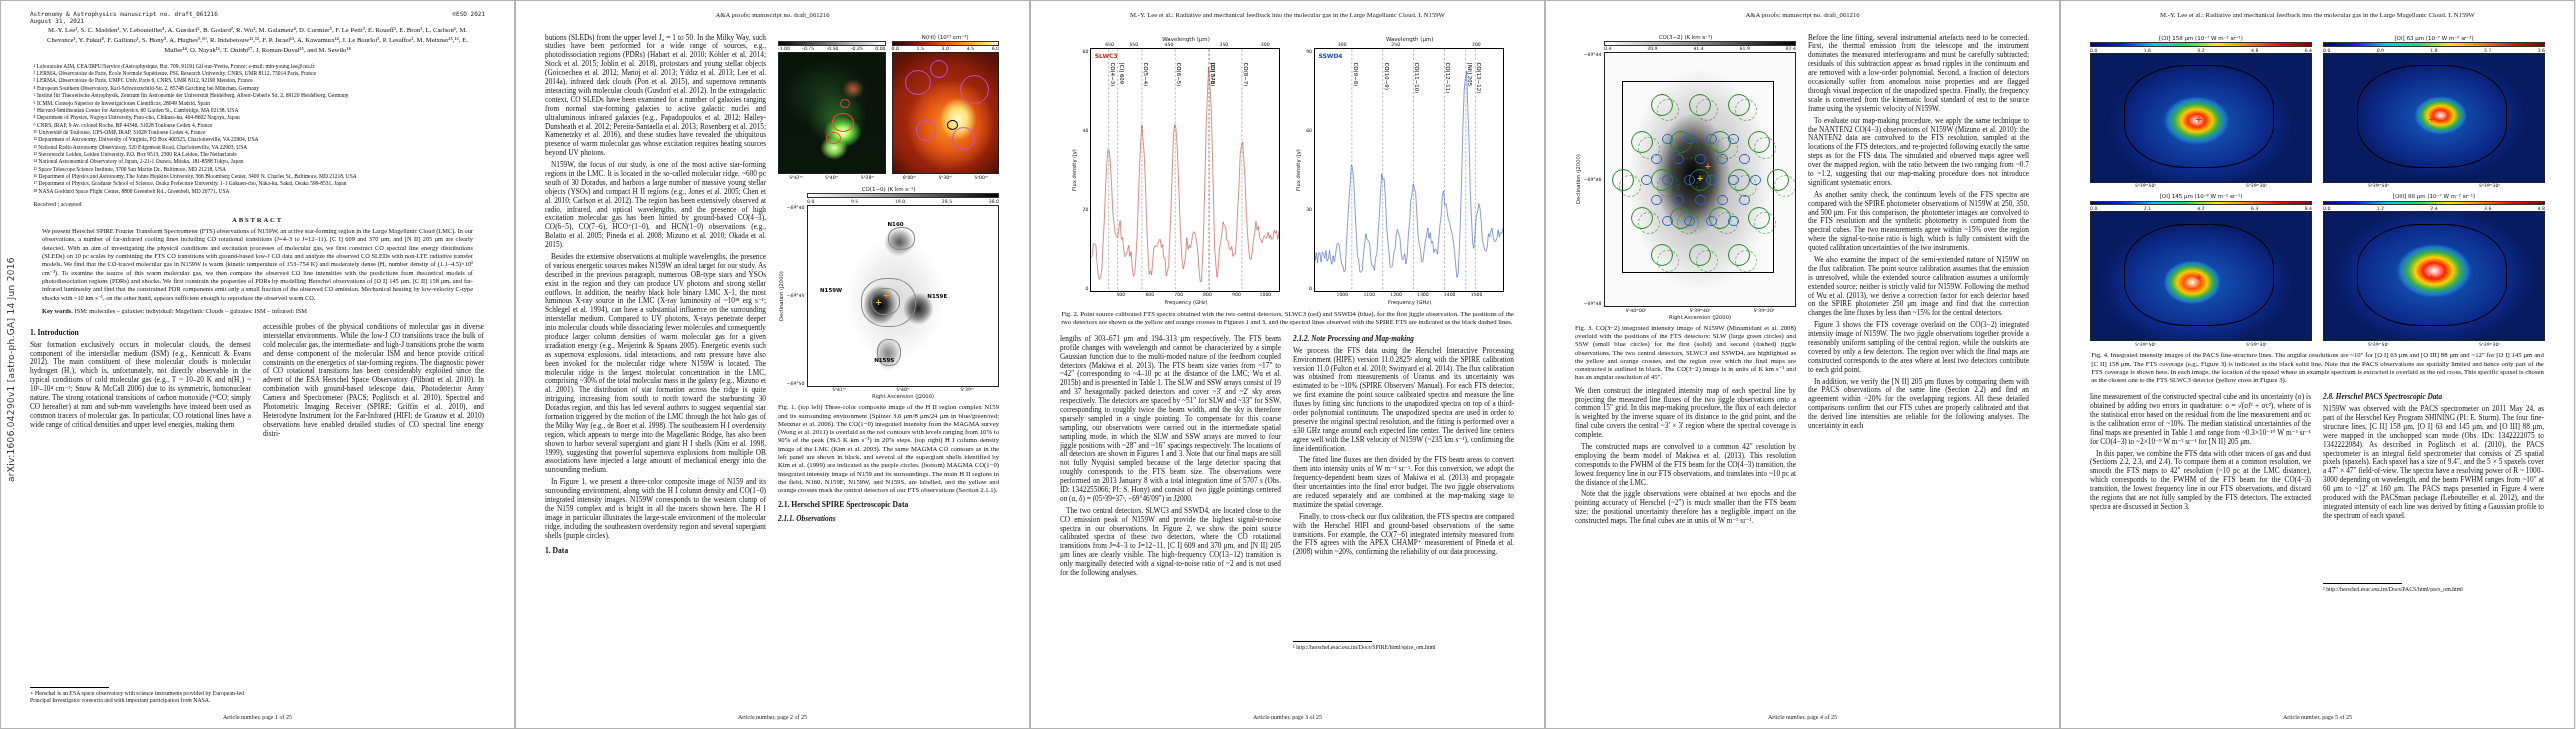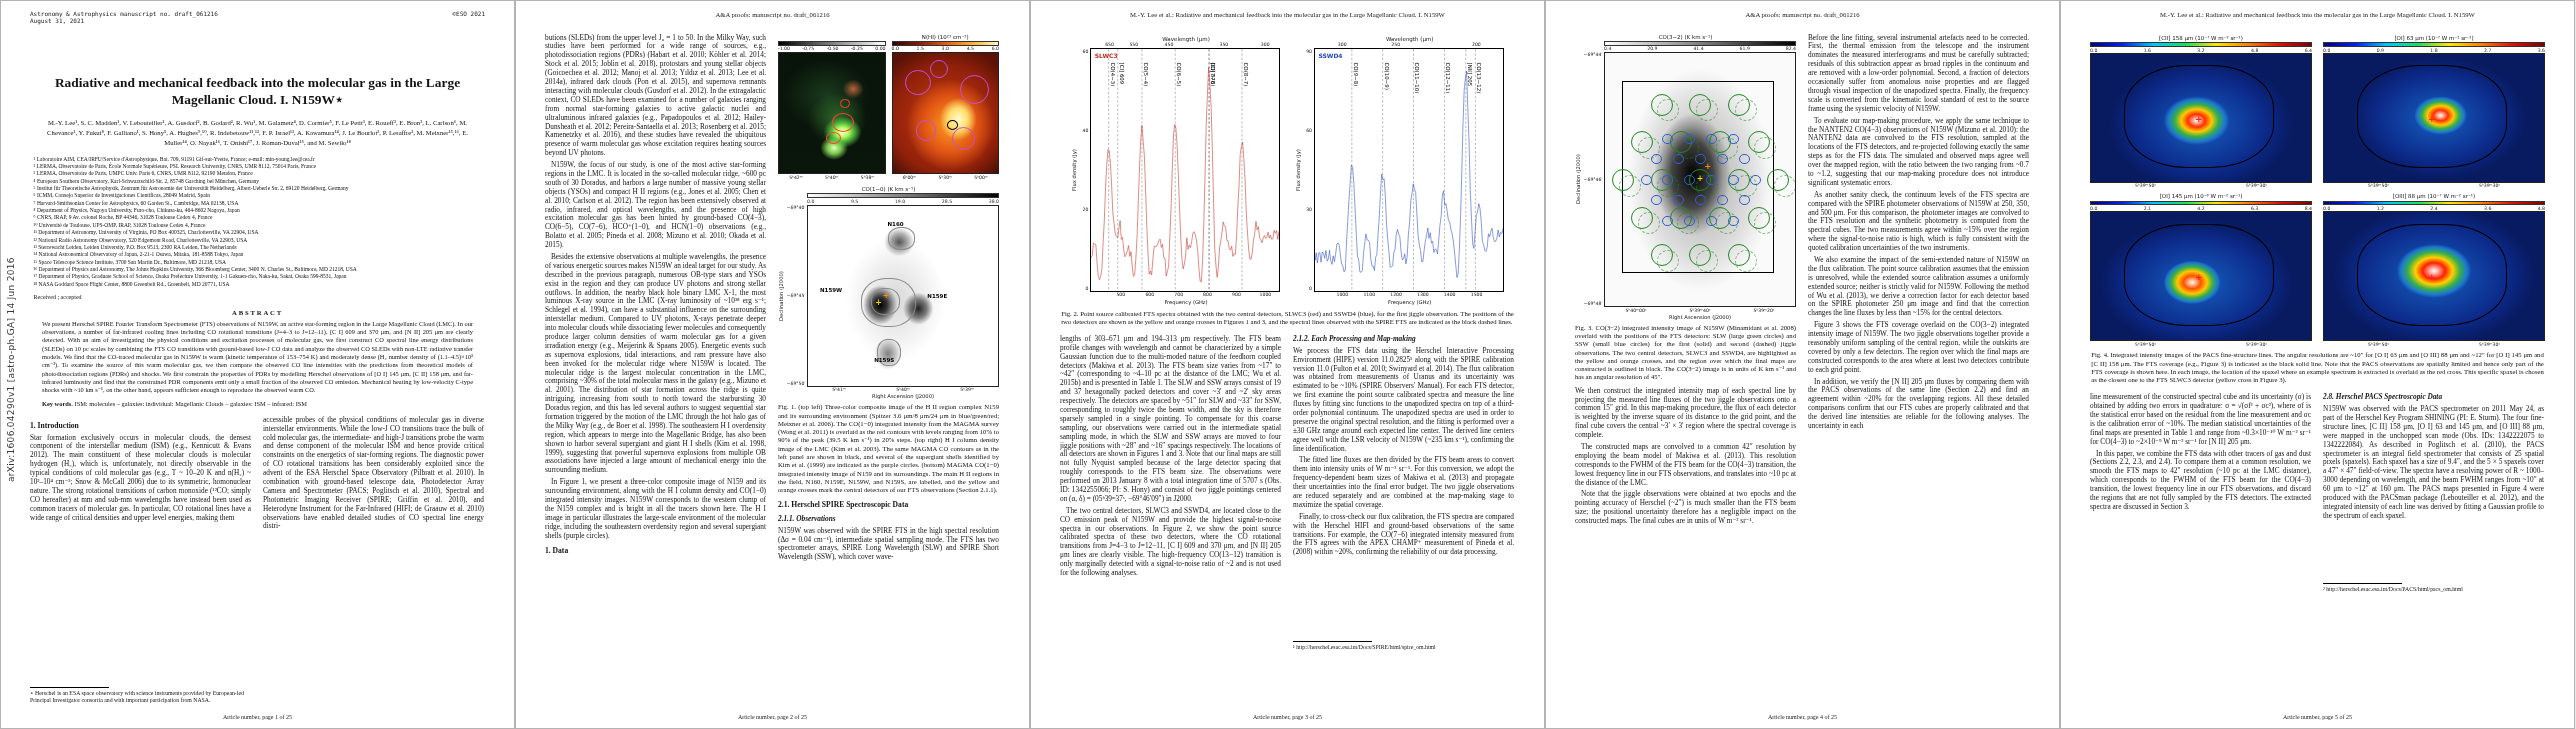--- a/index.html
+++ b/index.html
@@ -126,21 +126,20 @@
 
 <div class="page">
   <div class="p1head">
     <div>
       <div>Astronomy &amp; Astrophysics manuscript no. draft_061216</div>
       <div>August 31, 2021</div>
     </div>
     <div>©ESO 2021</div>
   </div>
   <div class="arxiv">arXiv:1606.04290v1  [astro-ph.GA]  14 Jun 2016</div>
-  <h1 class="title">Radiative and mechanical feedback into the molecular gas in the Large Magellanic Cloud. I. N159W⋆</h1>
   <p class="authors">M.-Y. Lee¹, S. C. Madden¹, V. Lebouteiller¹, A. Gusdorf², B. Godard², R. Wu¹, M. Galametz⁴, D. Cormier⁵, F. Le Petit³, E. Roueff³, E. Bron³, L. Carlson⁶, M. Chevance¹, Y. Fukui⁸, F. Galliano¹, S. Hony⁵, A. Hughes⁹,¹⁰, R. Indebetouw¹¹,¹², F. P. Israel¹³, A. Kawamura¹⁴, J. Le Bourlot³, P. Lesaffre², M. Meixner¹⁵,¹⁶, E. Muller¹⁴, O. Nayak¹⁶, T. Onishi¹⁷, J. Roman-Duval¹⁵, and M. Sewiło¹⁸</p>
   <div class="affils">
 
   <div class="affil">¹ Laboratoire AIM, CEA/IRFU/Service d'Astrophysique, Bat. 709, 91191 Gif-sur-Yvette, France; e-mail: min-young.lee@cea.fr</div>
       <div class="affil">² LERMA, Observatoire de Paris, École Normale Supérieure, PSL Research University, CNRS, UMR 8112, 75014 Paris, France</div>
       <div class="affil">³ LERMA, Observatoire de Paris, UMPC Univ. Paris 6, CNRS, UMR 8112, 92190 Meudon, France</div>
       <div class="affil">⁴ European Southern Observatory, Karl-Schwarzschild-Str. 2, 85748 Garching bei München, Germany</div>
       <div class="affil">⁵ Institut für Theoretische Astrophysik, Zentrum für Astronomie der Universität Heidelberg, Albert-Ueberle Str. 2, 69120 Heidelberg, Germany</div>
       <div class="affil">⁶ ICMM, Consejo Superior de Investigaciones Científicas, 28049 Madrid, Spain</div>
       <div class="affil">⁷ Harvard-Smithsonian Center for Astrophysics, 60 Garden St., Cambridge, MA 02138, USA</div>
@@ -282,21 +281,20 @@
           <span>5ʰ41ᵐ</span>
               <span>5ʰ40ᵐ</span>
               <span>5ʰ39ᵐ</span>
             </div>
           <div class="xlab" style="margin-left:29px;">Right Ascension (J2000)</div>
         </div>
         <p class="caption">Fig. 1. (top left) Three-color composite image of the H II region complex N159 and its surrounding environment (Spitzer 3.6 μm/8 μm/24 μm in blue/green/red; Meixner et al. 2006). The CO(1−0) integrated intensity from the MAGMA survey (Wong et al. 2011) is overlaid as the red contours with levels ranging from 10% to 90% of the peak (39.5 K km s⁻¹) in 20% steps. (top right) H I column density image of the LMC (Kim et al. 2003). The same MAGMA CO contours as in the left panel are shown in black, and several of the supergiant shells identified by Kim et al. (1999) are indicated as the purple circles. (bottom) MAGMA CO(1−0) integrated intensity image of N159 and its surroundings. The main H II regions in the field, N160, N159E, N159W, and N159S, are labelled, and the yellow and orange crosses mark the central detectors of our FTS observations (Section 2.1.1).</p>
       </div>
       <h2 class="sec">2.1. Herschel SPIRE Spectroscopic Data</h2>
       <h3 class="subsec">2.1.1. Observations</h3>
-      <p class="para noind">N159W was observed with the SPIRE FTS in the high spectral resolution (Δσ = 0.04 cm⁻¹), intermediate spatial sampling mode. The FTS has two spectrometer arrays, SPIRE Long Wavelength (SLW) and SPIRE Short Wavelength (SSW), which cover wave-</p>
     </div>
   </div>
   <div class="footer">Article number, page 2 of 25</div>
 </div>
 
 <div class="page">
   <div class="runhead">M.-Y. Lee et al.: Radiative and mechanical feedback into the molecular gas in the Large Magellanic Cloud. I. N159W</div>
   <div class="fig2row" style="margin-top:20.7px;">
     <div class="spec">
       <div class="spec-toplab">Wavelength (μm)</div>
@@ -397,21 +395,21 @@
       <div class="spec-xlab">Frequency (GHz)</div>
     </div>
   </div>
   <p class="caption capwide">Fig. 2. Point source calibrated FTS spectra obtained with the two central detectors, SLWC3 (red) and SSWD4 (blue), for the first jiggle observation. The positions of the two detectors are shown as the yellow and orange crosses in Figures 1 and 3, and the spectral lines observed with the SPIRE FTS are indicated as the black dashed lines.</p>
   <div class="cols">
     <div class="col" style="height:316px;">
       <p class="para noind">lengths of 303–671 μm and 194–313 μm respectively. The FTS beam profile changes with wavelength and cannot be characterized by a simple Gaussian function due to the multi-moded nature of the feedhorn coupled detectors (Makiwa et al. 2013). The FTS beam size varies from ~17″ to ~42″ (corresponding to ~4–10 pc at the distance of the LMC; Wu et al. 2015b) and is presented in Table 1. The SLW and SSW arrays consist of 19 and 37 hexagonally packed detectors and cover ~3′ and ~2′ sky areas respectively. The detectors are spaced by ~51″ for SLW and ~33″ for SSW, corresponding to roughly twice the beam width, and the sky is therefore sparsely sampled in a single pointing. To compensate for this coarse sampling, our observations were carried out in the intermediate spatial sampling mode, in which the SLW and SSW arrays are moved to four jiggle positions with ~28″ and ~16″ spacings respectively. The locations of all detectors are shown in Figures 1 and 3. Note that our final maps are still not fully Nyquist sampled because of the large detector spacing that roughly corresponds to the FTS beam size. The observations were performed on 2013 January 8 with a total integration time of 5707 s (Obs. ID: 1342255066; PI: S. Hony) and consist of two jiggle pointings centered on (α, δ) = (05ʰ39ᵐ37ˢ, −69°46′09″) in J2000.</p>
       <p class="para">The two central detectors, SLWC3 and SSWD4, are located close to the CO emission peak of N159W and provide the highest signal-to-noise spectra in our observations. In Figure 2, we show the point source calibrated spectra of these two detectors, where the CO rotational transitions from J=4−3 to J=12−11, [C I] 609 and 370 μm, and [N II] 205 μm lines are clearly visible. The high-frequency CO(13−12) transition is only marginally detected with a signal-to-noise ratio of ~2 and is not used for the following analyses.</p>
     </div>
     <div class="col flexv" style="height:316px;">
-      <h3 class="subsec" style="margin-top:0;">2.1.2. Each Processing and Map-making</h3>
+      <h3 class="subsec" style="margin-top:0;">2.1.2. Note Processing and Map-making</h3>
       <p class="para noind">We process the FTS data using the Herschel Interactive Processing Environment (HIPE) version 11.0.2825¹ along with the SPIRE calibration version 11.0 (Fulton et al. 2010; Swinyard et al. 2014). The flux calibration was obtained from measurements of Uranus and its uncertainty was estimated to be ~10% (SPIRE Observers' Manual). For each FTS detector, we first examine the point source calibrated spectra and measure the line fluxes by fitting sinc functions to the unapodized spectra on top of a third-order polynomial continuum. The unapodized spectra are used in order to preserve the original spectral resolution, and the fitting is performed over a ±30 GHz range around each expected line center. The derived line centers agree well with the LSR velocity of N159W (~235 km s⁻¹), confirming the line identification.</p>
       <p class="para">The fitted line fluxes are then divided by the FTS beam areas to convert them into intensity units of W m⁻² sr⁻¹. For this conversion, we adopt the frequency-dependent beam sizes of Makiwa et al. (2013) and propagate their uncertainties into the final error budget. The two jiggle observations are reduced separately and are combined at the map-making stage to maximize the spatial coverage.</p>
       <p class="para">Finally, to cross-check our flux calibration, the FTS spectra are compared with the Herschel HIFI and ground-based observations of the same transitions. For example, the CO(7−6) integrated intensity measured from the FTS agrees with the APEX CHAMP⁺ measurement of Pineda et al. (2008) within ~20%, confirming the reliability of our data processing.</p>
       <div class="grow"></div>
       <div class="fnblock">
         <div class="fnrule"></div>
         <p class="fn">¹ http://herschel.esac.esa.int/Docs/SPIRE/html/spire_om.html</p>
       </div>
     </div>
   </div>

